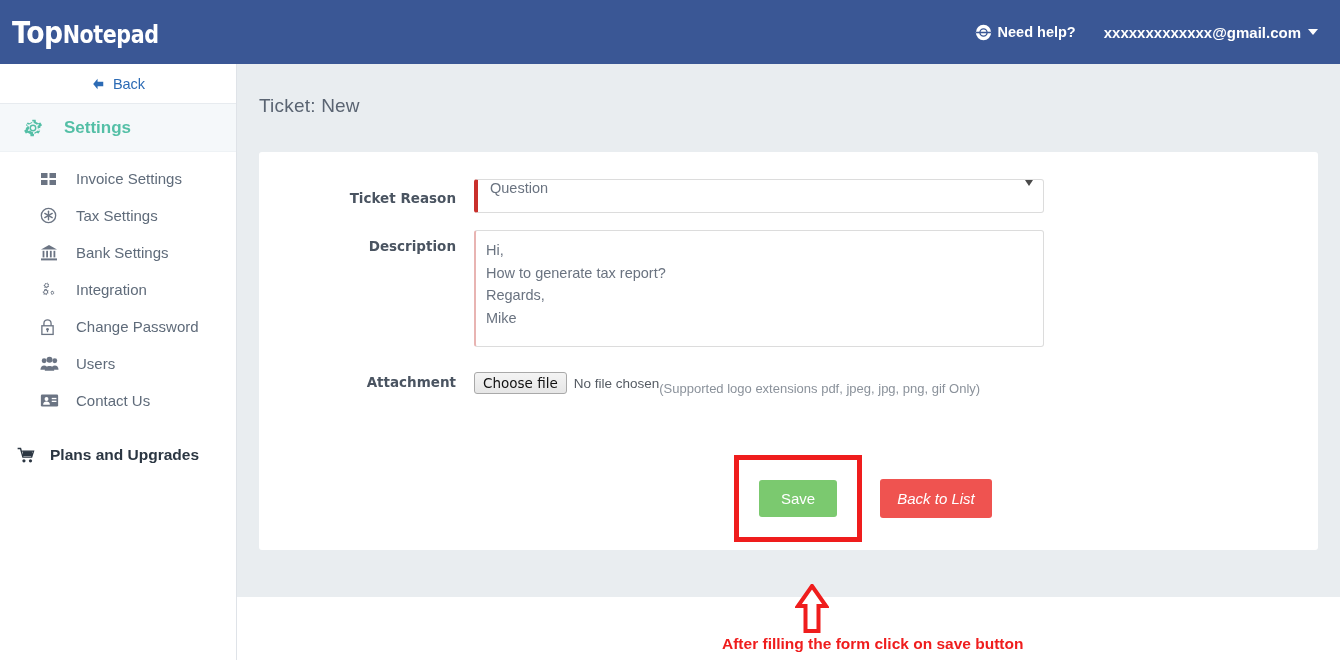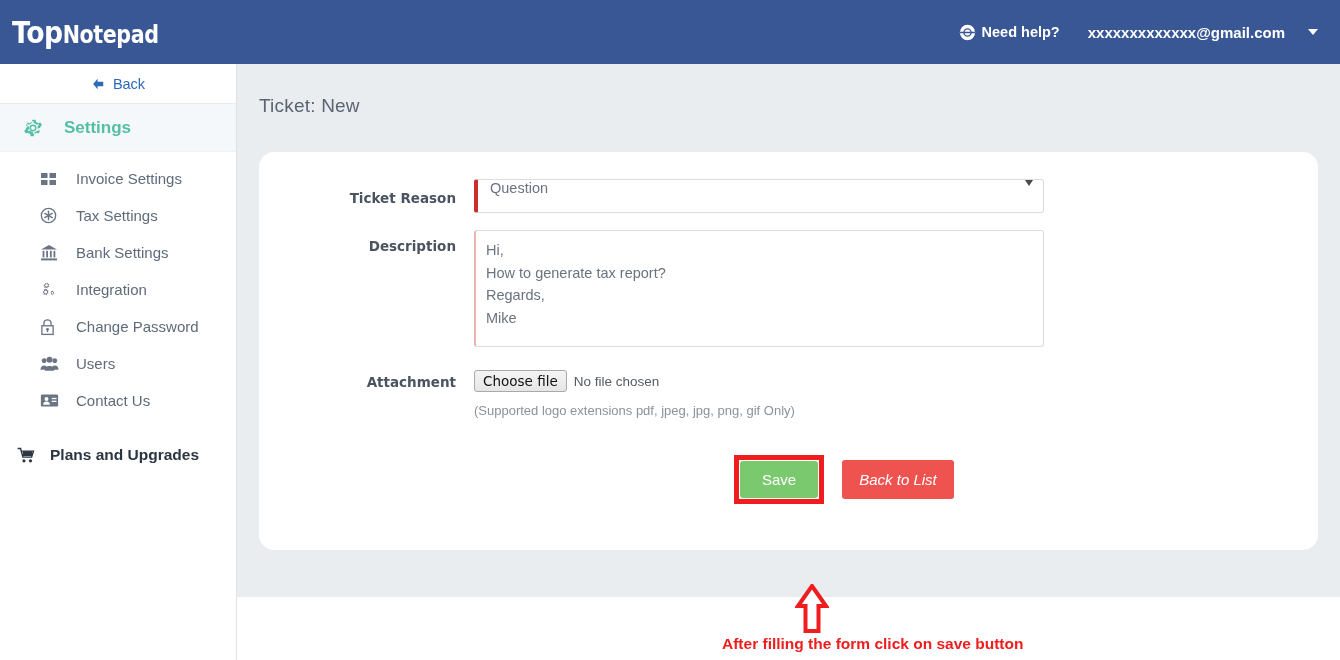--- a/index.html
+++ b/index.html
@@ -57,21 +57,21 @@
     font-weight: bold;
     white-space: nowrap;
   }
   .help-icon {
     width: 17px; height: 17px;
     display: block;
   }
   .user-email {
     display: flex;
     align-items: center;
-    gap: 23px;
+    gap: 7px;
     color: #ffffff;
     font-size: 15px;
     font-weight: bold;
     white-space: nowrap;
   }
   .caret-down {
     width: 0; height: 0;
     border-left: 5px solid transparent;
     border-right: 5px solid transparent;
     border-top: 6px solid #ffffff;
@@ -183,21 +183,21 @@
     font-size: 19px;
     padding: 31px 0 0 22px;
     letter-spacing: 0.2px;
   }
   .panel {
     position: absolute;
     left: 22px; top: 88px;
     width: 1059px;
     height: 398px;
     background: #ffffff;
-    border-radius: 15px;
+    border-radius: 3px;
     box-sizing: border-box;
   }
 
   .form-row {
     display: flex;
     align-items: flex-start;
     position: absolute;
     left: 0;
   }
   .f-label {
@@ -253,21 +253,21 @@
     line-height: 22.5px;
     white-space: pre-line;
     background: #ffffff;
     overflow: hidden;
     cursor: text;
   }
 
   
   .row-attach { top: 218px; left: 15px; }
   .row-attach .f-label { padding-top: 4px; }
-  .attach-col { display: flex; flex-direction: column; }
+  .attach-col { display: flex; flex-direction: row; }
   .file-line { display: flex; align-items: center; gap: 7px; }
   .choose-file {
     border: 1px solid #a9a9a9;
     background: linear-gradient(#f4f4f4, #e6e6e6);
     border-radius: 3px;
     padding: 2px 8px;
     font-size: 13.5px;
     color: #111;
     font-family: "DejaVu Sans", sans-serif;
     cursor: pointer;
@@ -287,21 +287,21 @@
     position: absolute;
     top: 303px;
     left: 475px;
     display: flex;
     align-items: center;
     gap: 18px;
   }
   .save-wrap {
     border: 5px solid #ef1d1d;
     background: #ffffff;
-    padding: 1px;
+    padding: 20px;
     display: inline-block;
     line-height: 0;
   }
   .btn-save {
     background: #7bc96f;
     color: #ffffff;
     border: none;
     border-radius: 3px;
     font-size: 15px;
     padding: 10px 22px;

